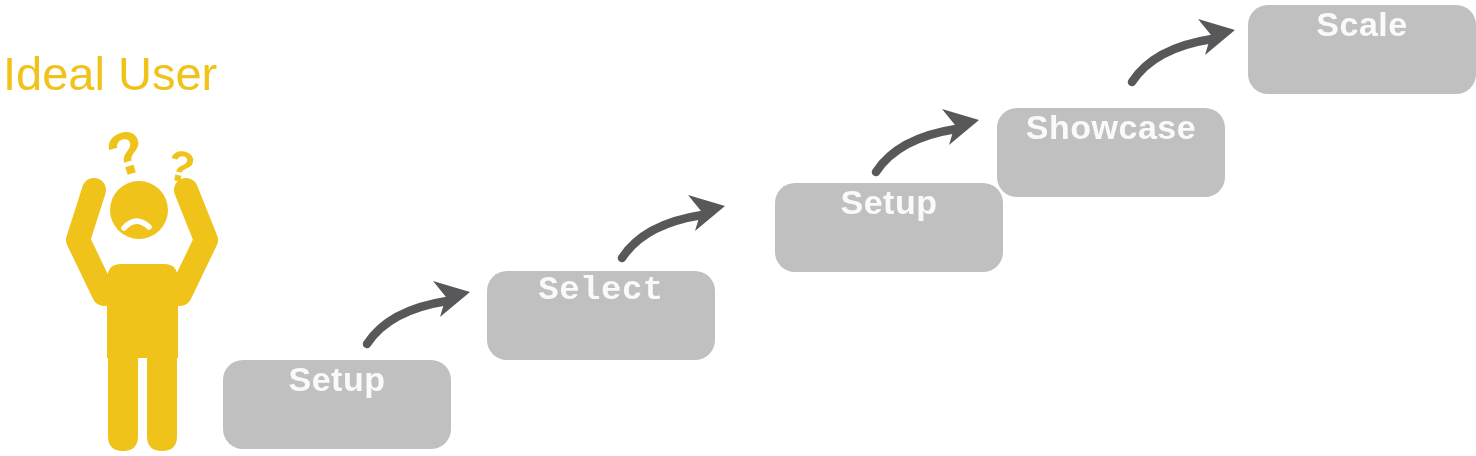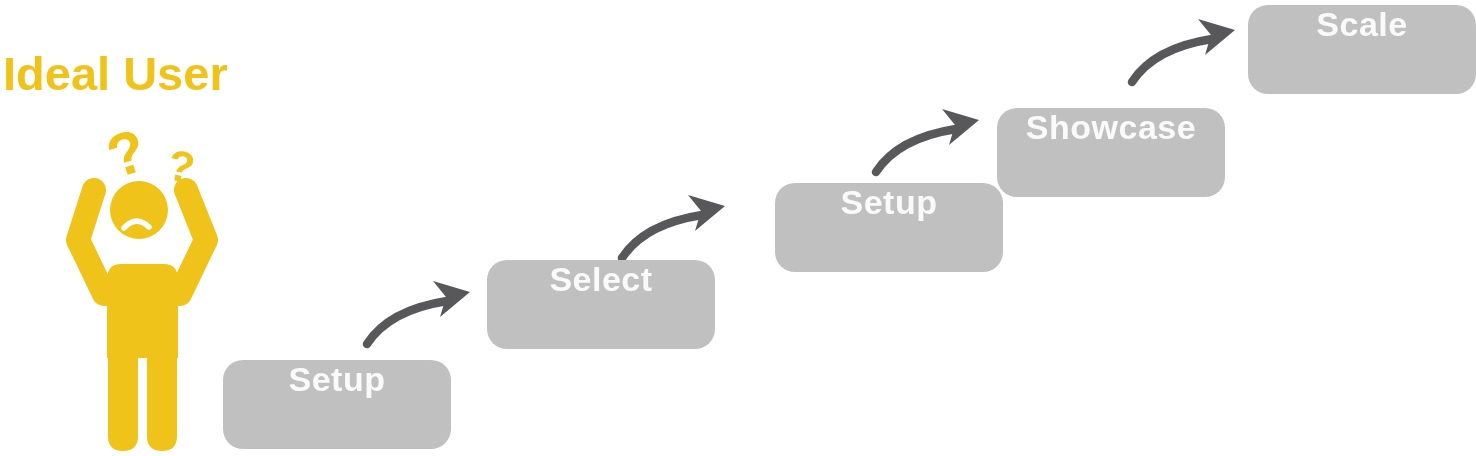--- a/index.html
+++ b/index.html
@@ -10,21 +10,21 @@
     overflow:hidden;
     font-family:"Liberation Sans", sans-serif;
   }
   .canvas-svg{
     position:absolute;left:0;top:0;
   }
   .page-title{
     position:absolute;
     left:3px;top:50px;
     font-size:47px;
-    font-weight:bold;
+    font-weight:normal;
     letter-spacing:0px;
     color:#EFC319;
     line-height:1;
     white-space:nowrap;
   }
   .step-box{
     position:absolute;
     width:228px;height:89px;
     background:#C0C0C0;
     border-radius:20px;
@@ -74,21 +74,21 @@
   <use href="#curve-arrow" transform="translate(622,258)"></use>
   <use href="#curve-arrow" transform="translate(876,172)"></use>
   <use href="#curve-arrow" transform="translate(1132,82)"></use>
 </svg>
 
 <div class="page-title">Ideal User</div>
 
 <div class="step-box" style="left:223px;top:360px;">
   <span class="step-label">Setup</span>
 </div>
-<div class="step-box" style="left:487px;top:260px;">
+<div class="step-box" style="left:487px;top:271px;font-family:Liberation Mono, monospace;">
   <span class="step-label">Select</span>
 </div>
 <div class="step-box" style="left:737px;top:183px;margin-left:38px;">
   <span class="step-label">Setup</span>
 </div>
 <div class="step-box" style="left:997px;top:108px;">
   <span class="step-label">Showcase</span>
 </div>
 <div class="step-box" style="left:1248px;top:5px;">
   <span class="step-label">Scale</span>

